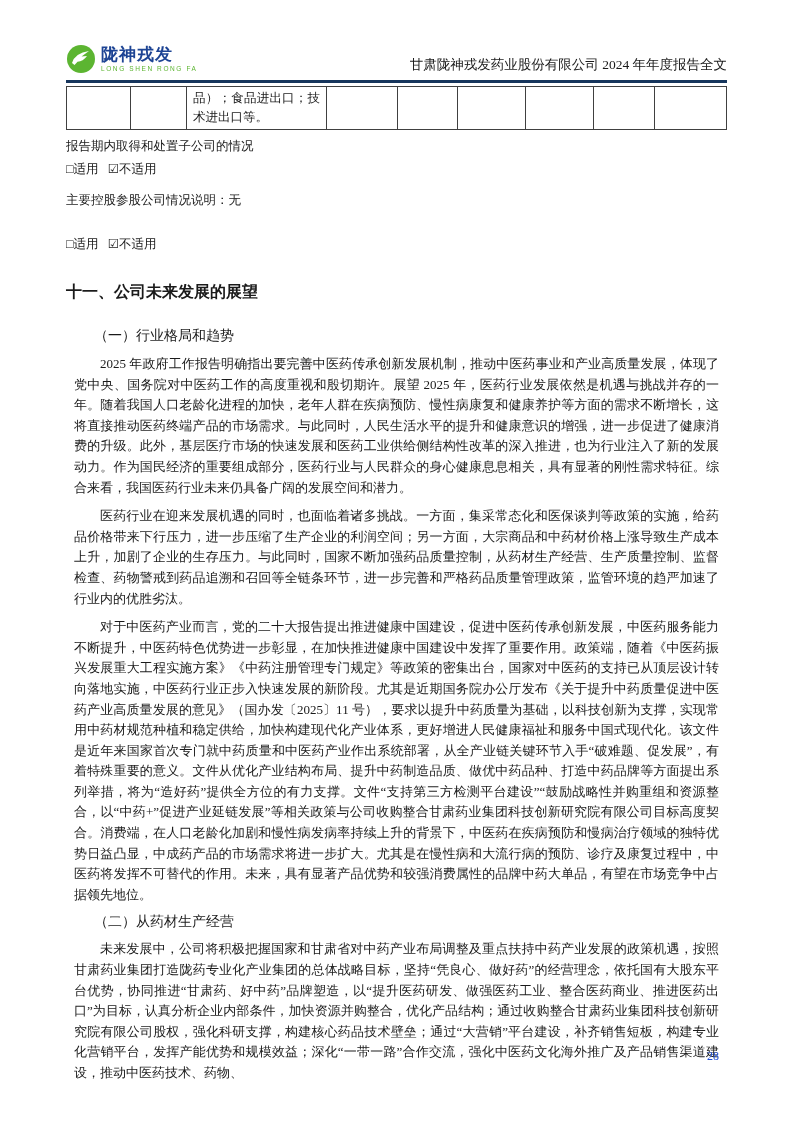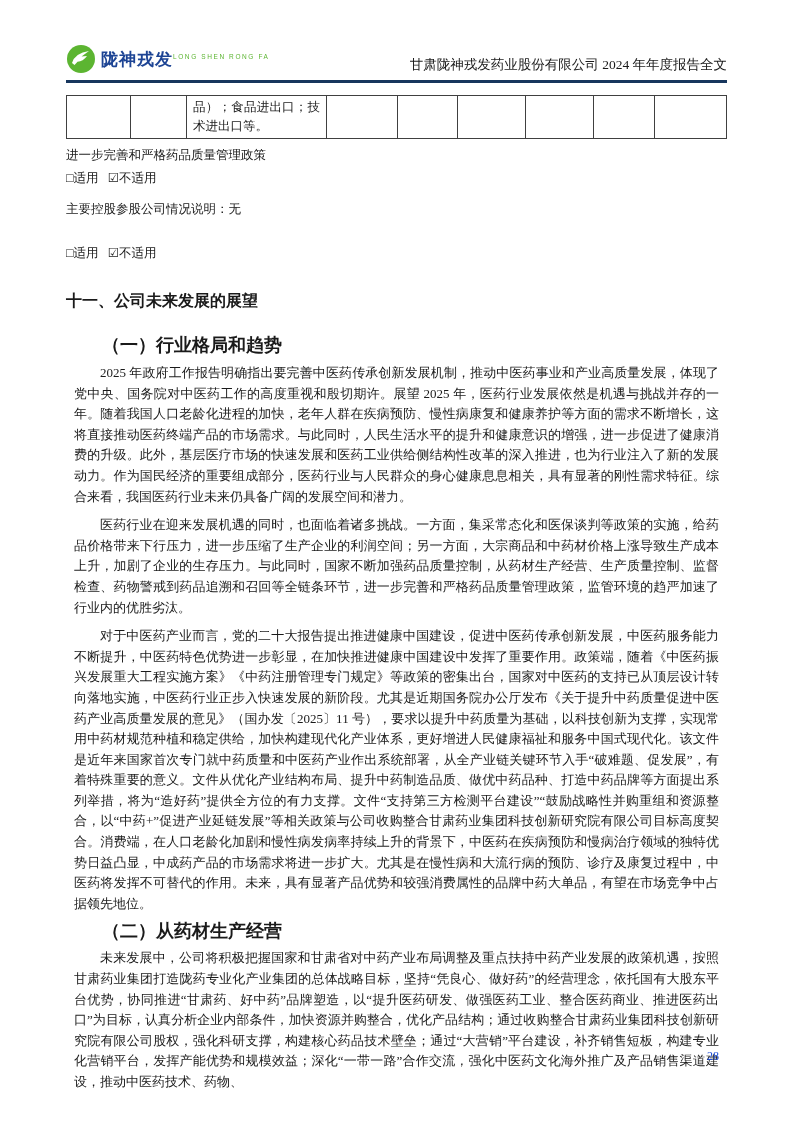--- a/index.html
+++ b/index.html
@@ -16,28 +16,28 @@
   .content{position:absolute;left:66px;right:66px;top:0;}
 
   
   .hdr{
     display:flex;justify-content:space-between;align-items:flex-end;
     padding-top:44px;padding-bottom:6px;
     border-bottom:3px solid #17365d;
   }
   .logo{display:flex;align-items:center;gap:5px;}
   .logo-mark{width:30px;height:30px;flex:0 0 auto;}
-  .brand{display:flex;flex-direction:row;line-height:1;}
+  .brand{display:flex;flex-direction:column;line-height:1;}
   .brand-cn{font-size:17px;font-weight:bold;color:#1d4494;letter-spacing:1px;font-family:"Liberation Sans","DejaVu Sans",sans-serif;}
   .brand-en{font-size:6.5px;color:#5cb531;letter-spacing:1.6px;margin-top:3px;font-family:"Liberation Sans","DejaVu Sans",sans-serif;}
   .report-title{font-size:13.5px;line-height:18px;}
 
   
   table.frag{
-    width:100%;border-collapse:collapse;table-layout:fixed;margin-top:12px;
+    width:100%;border-collapse:collapse;table-layout:fixed;margin-top:3px;
   }
   table.frag td{
     border:1px solid #404040;
     vertical-align:top;
     padding:2px 6px;
     height:38px;
     font-size:12.5px;line-height:19px;
     text-align:justify;
     box-sizing:border-box;
     overflow:hidden;
@@ -50,21 +50,21 @@
 
   .h-major{
     font-size:16px;font-weight:bold;line-height:20px;
     margin:28px 0 0 0;
     font-family:"Liberation Sans","DejaVu Sans",sans-serif;
   }
   .applicability.gap{margin-top:27px;}
   .h-major.second{margin-top:29px;}
 
   .h-sub{
-    font-size:18px;font-weight:bold;line-height:18px;
+    font-size:14px;font-weight:normal;line-height:18px;
     margin:25px 0 9px 0;
     text-indent:2em;
   }
   .h-sub.tight{margin:6px 0 5px 0;}
 
   p.body{
     margin:8px;
     font-size:13px;
     line-height:20.6px;
     text-indent:2em;
@@ -117,21 +117,21 @@
           <td></td>
           <td></td>
           <td></td>
           <td></td>
           <td></td>
           <td></td>
         </tr>
       </tbody>
     </table>
 
-    <div class="caption">进一步完善和严格药品质量管理政策</div>
+    <div class="caption">报告期内取得和处置子公司的情况</div>
     <div class="applicability">
       <span class="cb">□适用</span>
       <span>☑不适用</span>
     </div>
     <div class="note">主要控股参股公司情况说明：无</div>
 
     <div class="applicability gap">
       <span class="cb">□适用</span>
       <span>☑不适用</span>
     </div>

